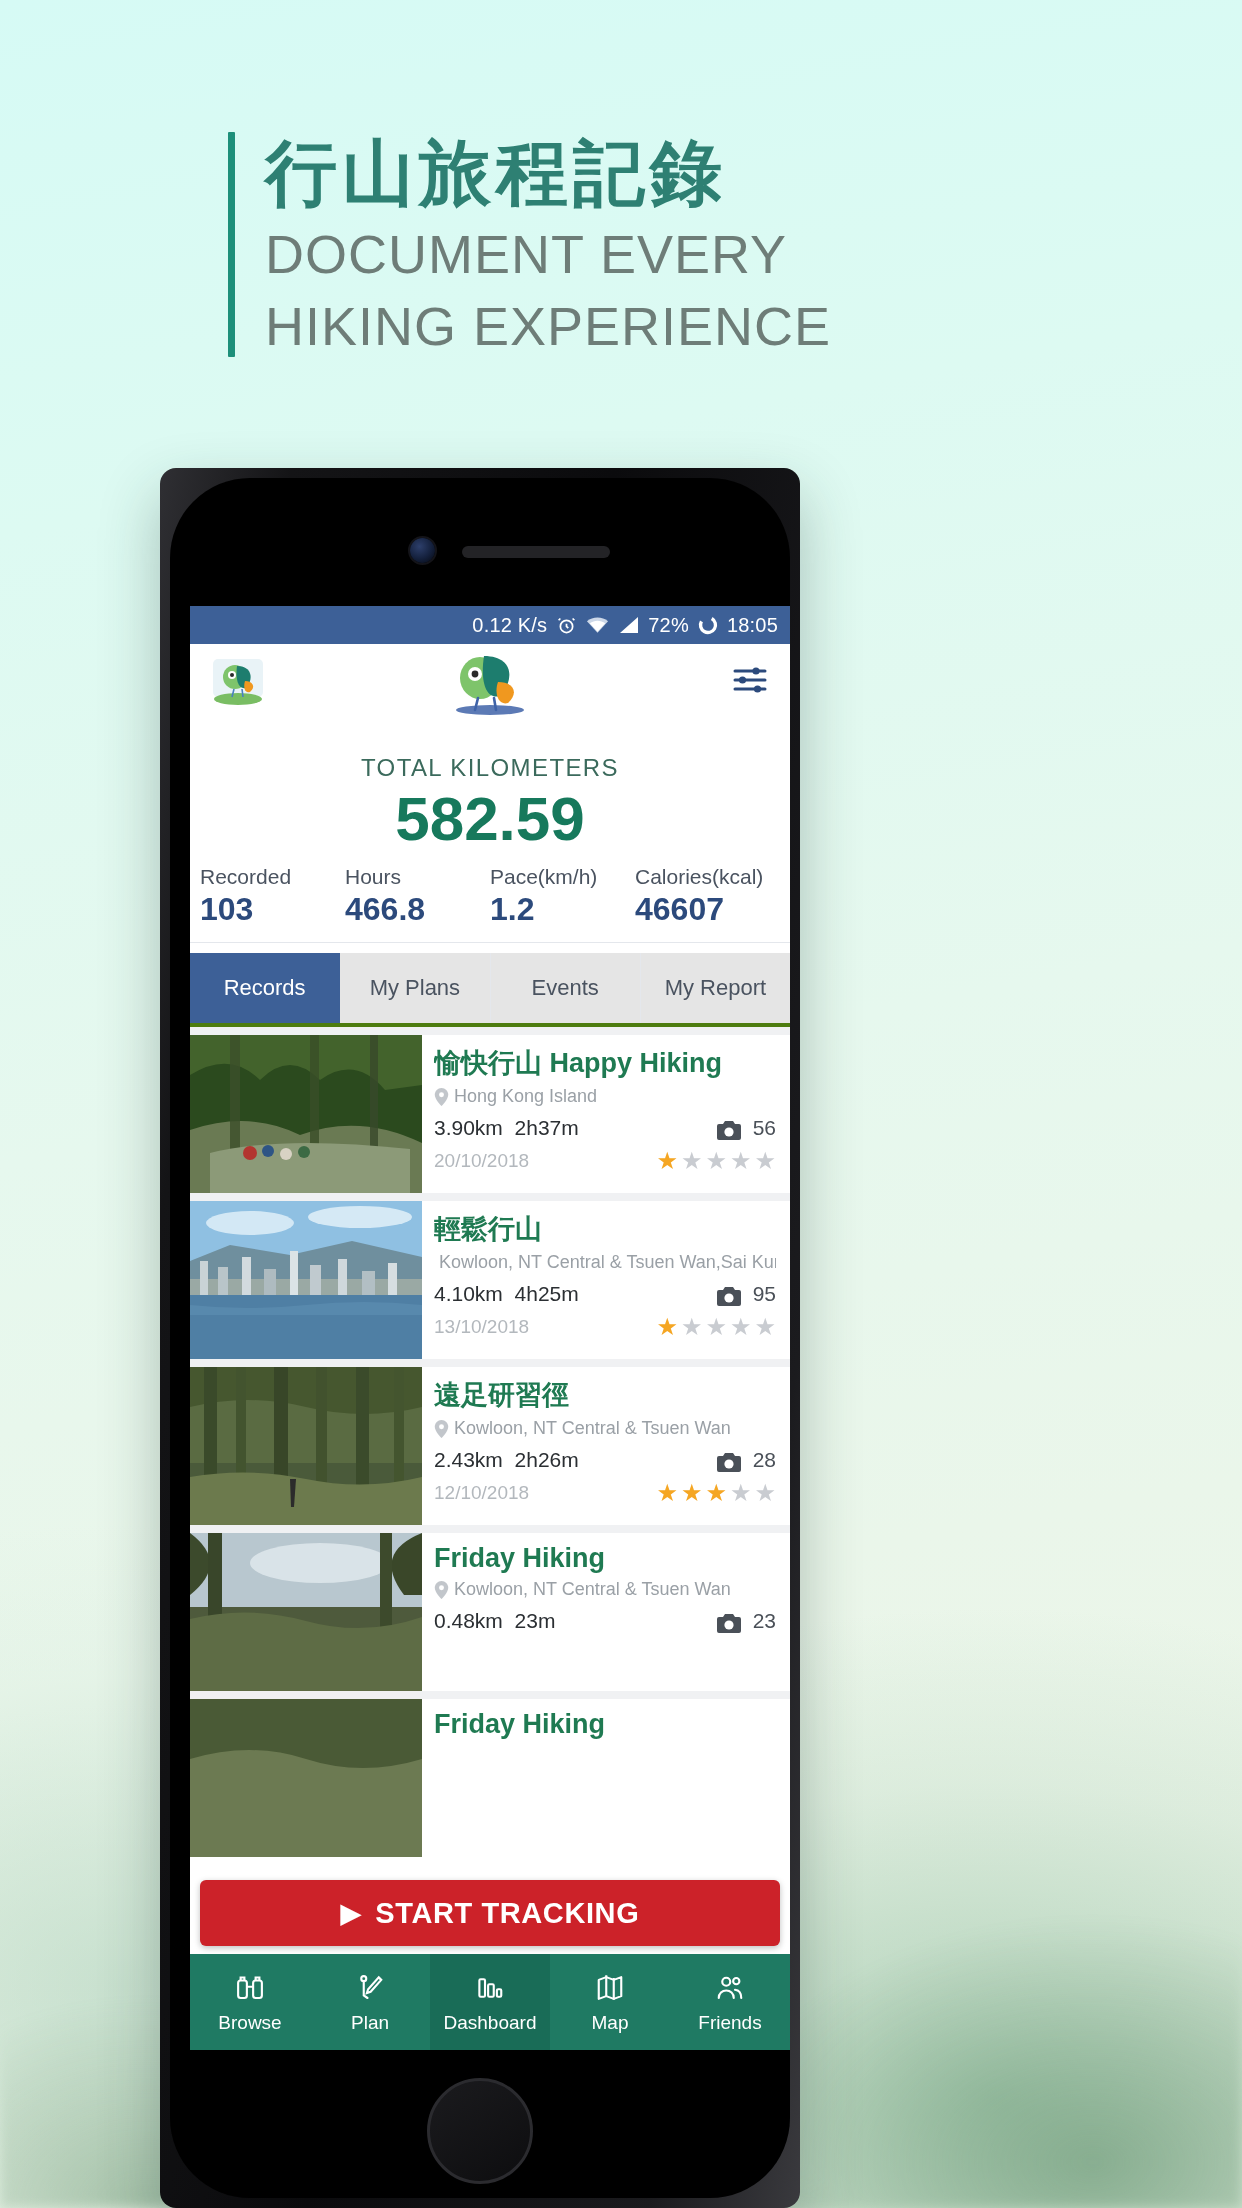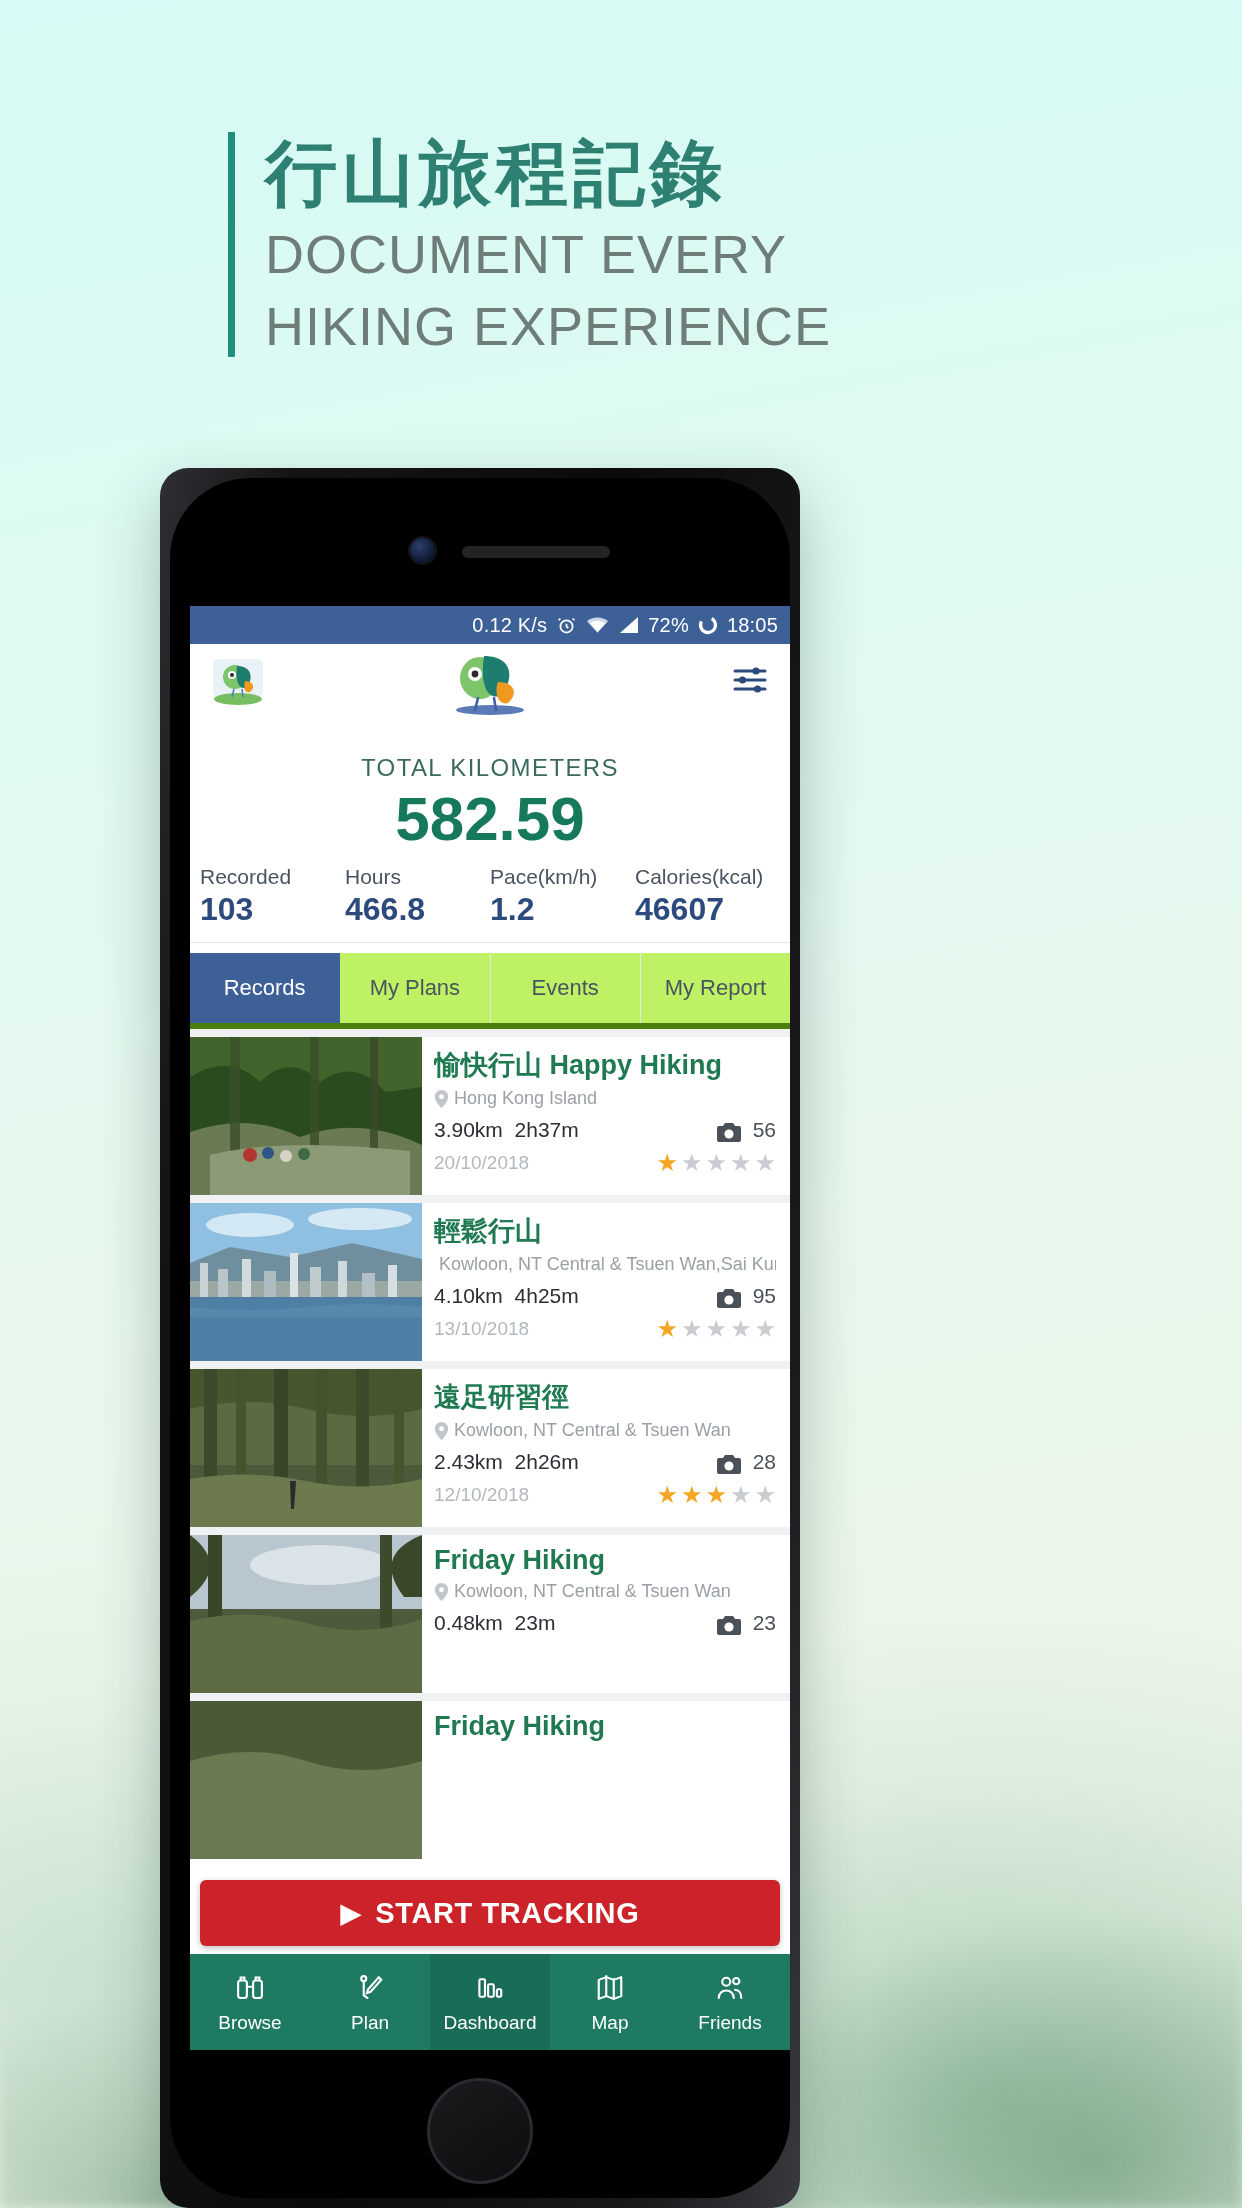--- a/index.html
+++ b/index.html
@@ -43,21 +43,21 @@
   .hl-en {
     font-size: 54px; color: #6e7d78; letter-spacing: 1px;
     line-height: 1.12; margin-top: 12px; font-weight: 400; white-space: nowrap;
   }
 
   
   #phone {
     position: absolute; left: 160px; top: 468px;
     width: 640px; height: 1740px;
     background: linear-gradient(100deg, #2f2f33 0%, #141416 14%, #0b0b0d 48%, #1b1b1e 84%, #3a3a3e 100%);
-    border-radius: 28px;
+    border-radius: 16px;
     box-shadow: 0 26px 60px rgba(30,60,50,0.30);
     padding: 10px;
     z-index: 4;
   }
   #phone-inner {
     width: 100%; height: 100%;
     background: #000; border-radius: 80px;
     position: relative; overflow: hidden;
   }
   #phone-top { height: 136px; position: relative; }
@@ -109,21 +109,21 @@
   }
   #stat-row {
     display: flex; margin-top: 14px; padding: 0 10px 14px;
     border-bottom: 1px solid #e4e7ec;
   }
   .stat-cell { flex: 1; text-align: left; }
   .stat-title { font-size: 21px; color: #4a5360; margin-bottom: 2px; }
   .stat-num { font-size: 32px; font-weight: 700; color: #2c4a7c; }
 
   
-  #tabs { display: flex; background: #bef264; border-bottom: 6px solid #4d7c0f; }
+  #tabs { display: flex; background: #e5e5e5; border-bottom: 4px solid #4d7c0f; }
   .tab {
     flex: 1; text-align: center; padding: 22px 0;
     font-size: 22px; color: #4a5360;
     border-right: 1px solid #e4e7ec;
   }
   .tab:last-child { border-right: none; }
   .tab.active { background: #3d6097; color: #fff; border-right-color: #3d6097; }
 
   
   #list { background: #f0f1f3; padding: 8px 0 0; }

